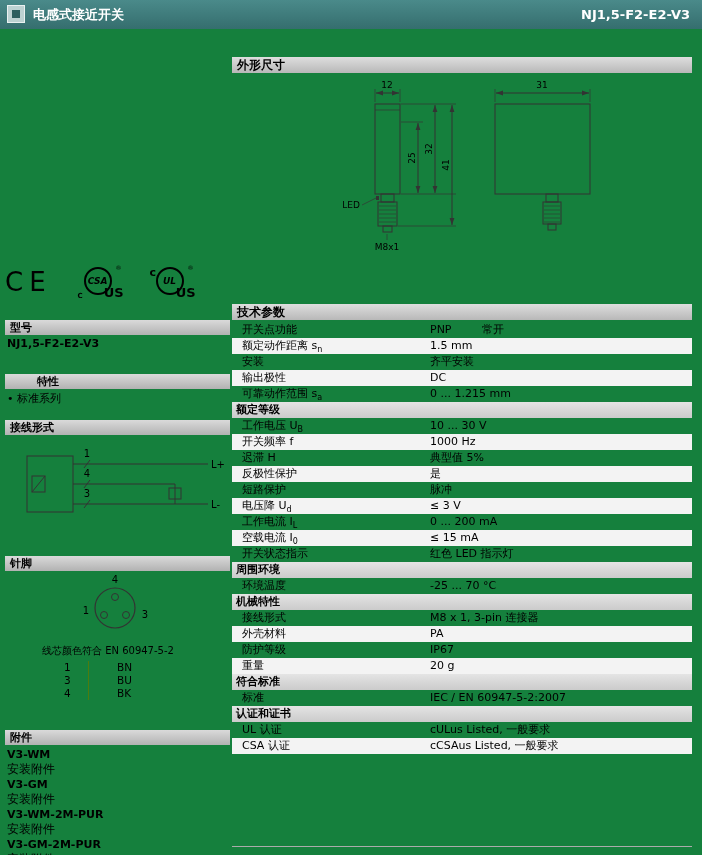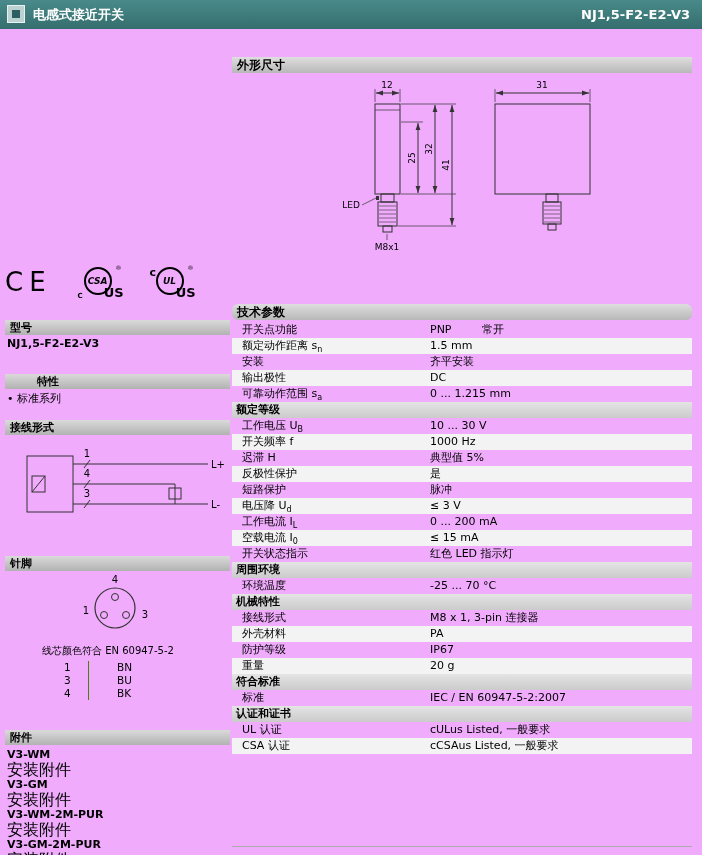--- a/index.html
+++ b/index.html
@@ -1,18 +1,18 @@
 <!DOCTYPE html>
 <html><head>
 <meta charset="utf-8">
 <style>
   * { margin:0; padding:0; box-sizing:border-box; }
   html,body { background:#e9e9e9; }
   body { font-family:"DejaVu Sans","Liberation Sans",sans-serif; color:#000; }
-  .page { position:relative; width:702px; height:855px; background:#f0abfc; overflow:hidden; margin:0; }
+  .page { position:relative; width:702px; height:855px; background:#15803d; overflow:hidden; margin:0; }
 
   
   .topbar { position:absolute; left:0; top:0; width:702px; height:29px;
             background:linear-gradient(#4a8a8a,#356e6e); color:#fff; }
   .topbar-icon { position:absolute; left:7px; top:5px; width:18px; height:18px;
                  background:#bcd2d2; border:1px solid #e9f1f1; }
   .topbar-icon-inner { position:absolute; left:4px; top:4px; width:8px; height:8px; background:#2c5f5f; }
   .topbar-title { position:absolute; left:33px; top:0; line-height:29px; font-size:13px; font-weight:bold; }
   .topbar-model { position:absolute; right:12px; top:0; line-height:29px; font-size:13px; font-weight:bold; }
 
@@ -46,26 +46,26 @@
   #bar-pinout { top:556px; }
   #connector { position:absolute; left:55px; top:574px; }
   #pin-note { position:absolute; left:42px; top:644px; font-size:10px; }
   #pin-table { position:absolute; left:62px; top:661px; display:grid; grid-template-columns:26px 58px;
                font-size:10.5px; }
   .pin-no { height:13px; line-height:13px; padding-left:2px; }
   .pin-color { height:13px; line-height:13px; border-left:1px solid #4d7c0f; padding-left:28px; }
   #bar-accessories { top:730px; }
   #accessories-list { position:absolute; left:7px; top:747px; }
   .acc-name { font-size:11px; font-weight:bold; height:15px; line-height:15px; }
-  .acc-desc { font-size:16px; height:15px; line-height:15px; }
+  .acc-desc { font-size:12px; height:15px; line-height:15px; }
 
   
   #bar-dims { top:57px; }
   #dims { position:absolute; left:232px; top:76px; }
-  #bar-tech { top:304px;border-radius:6px; }
+  #bar-tech { top:304px; }
   #tech-table { position:absolute; left:232px; top:322px; width:460px; font-size:11px; }
   .tech-group-header { height:16px; line-height:16px; background:linear-gradient(#e4e4e4,#cbcbcb);
                        font-weight:bold; padding-left:4px; }
   .tech-row { position:relative; height:16px; line-height:16px; }
   .tech-row.alt { background:#f3f3f3; }
   .cell-label { padding-left:10px; }
   .cell-sub { font-size:8px; position:relative; top:3px; }
   .cell-value { position:absolute; left:198px; top:0; white-space:pre; }
   .cell-value2 { position:absolute; left:250px; top:0; }
   .bottom-rule { position:absolute; left:232px; top:846px; width:460px; height:1px; background:#ababab; }

